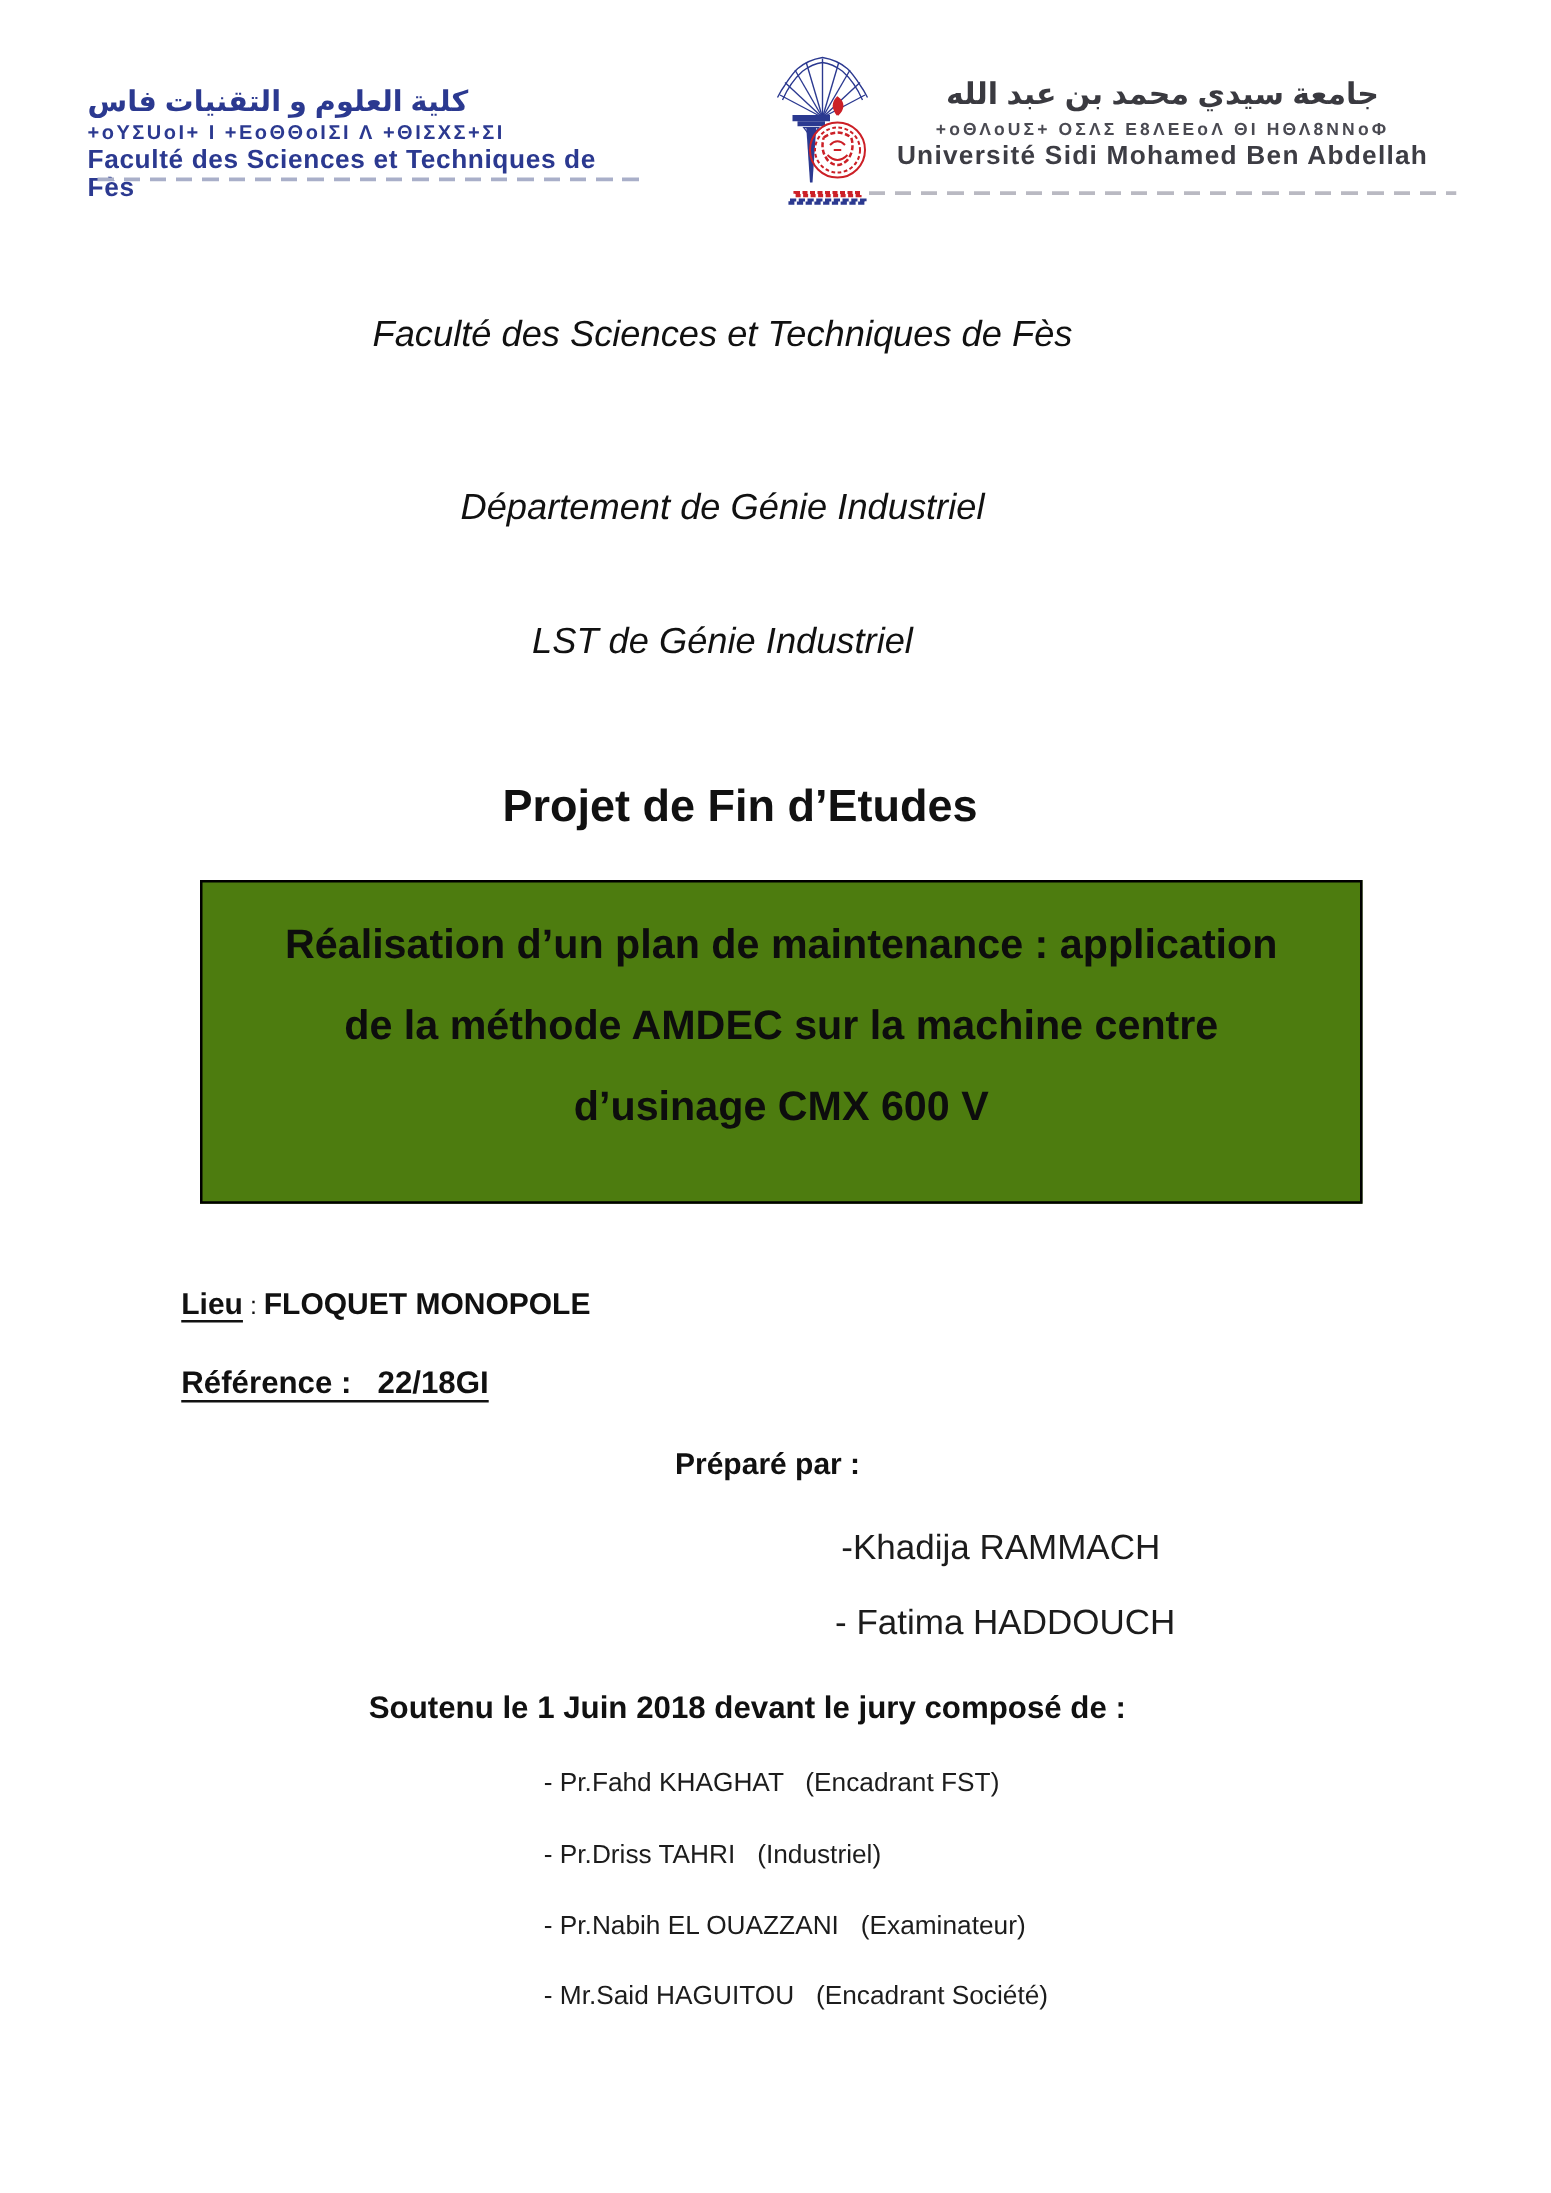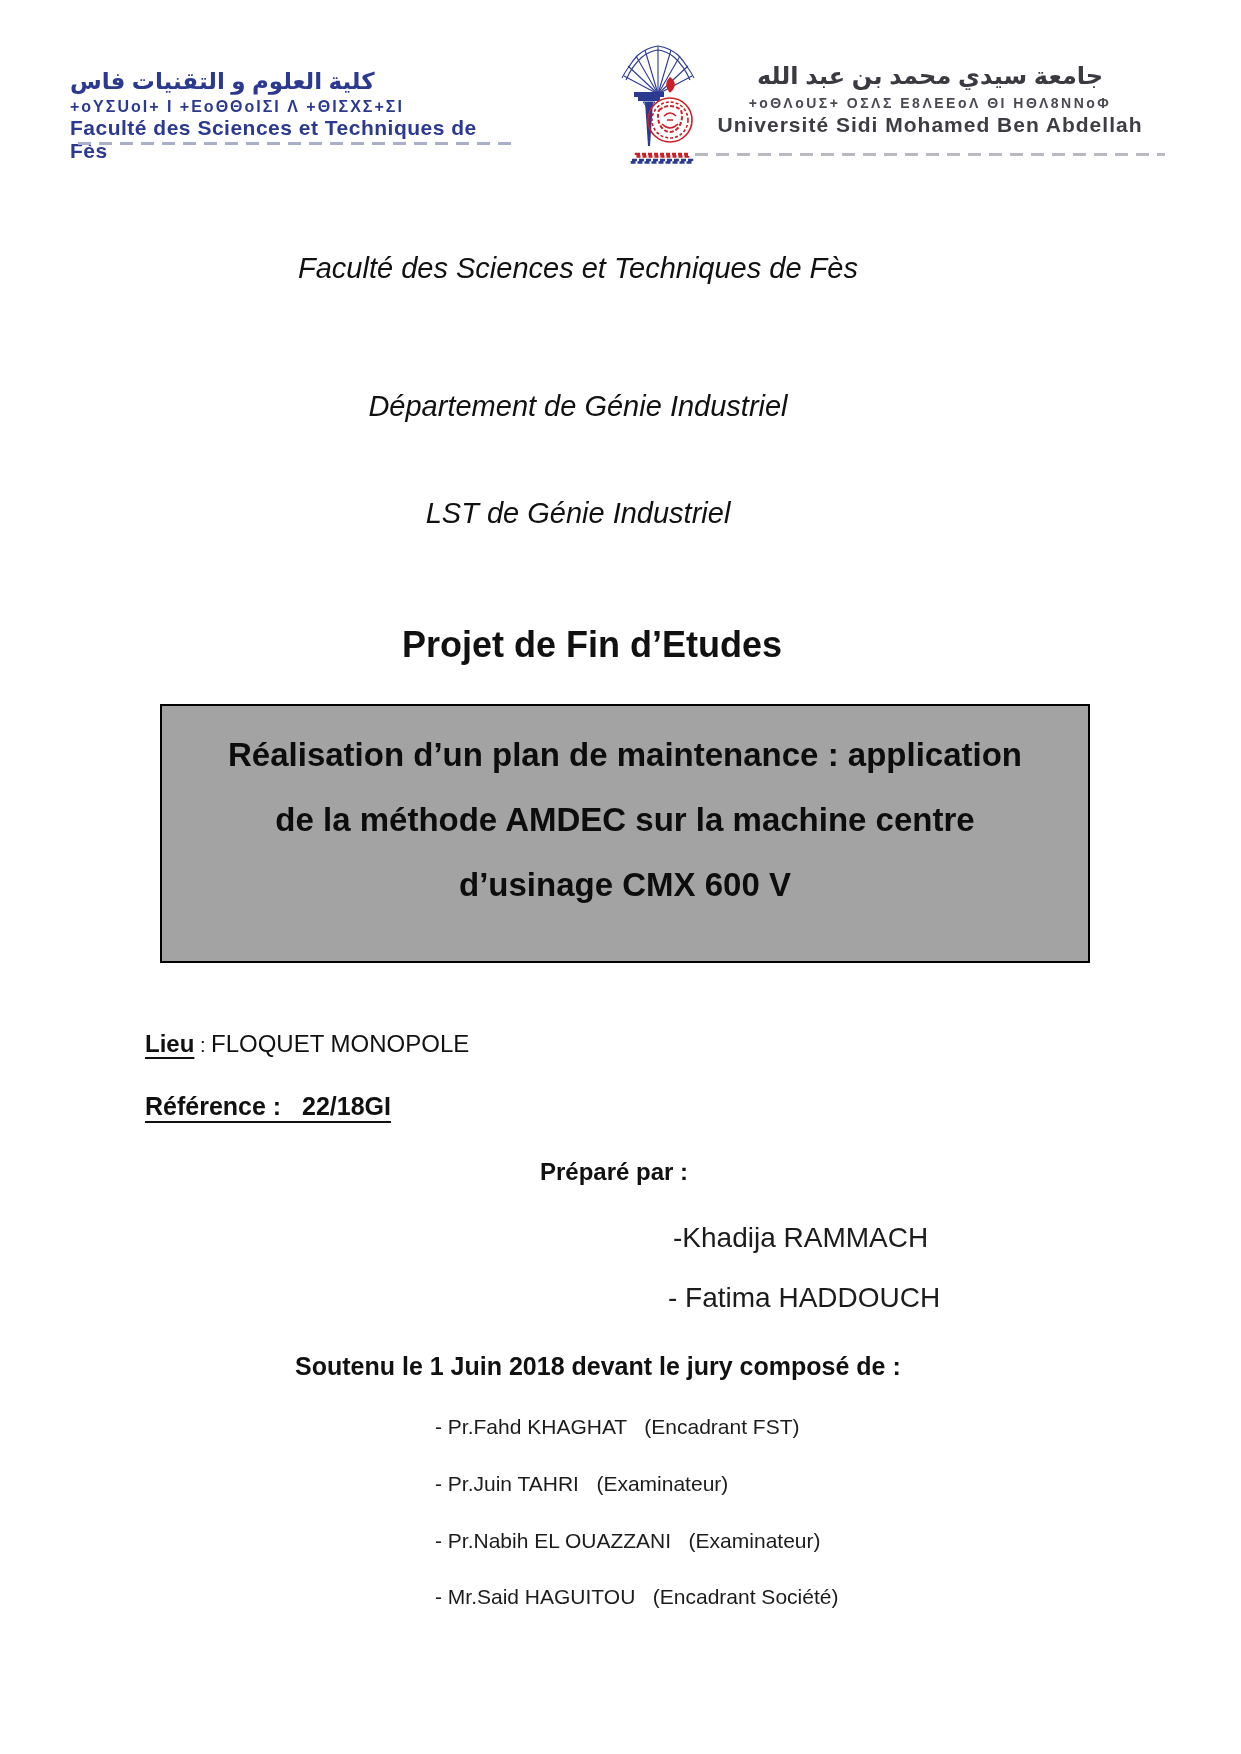--- a/index.html
+++ b/index.html
@@ -66,36 +66,36 @@
     color: #111;
   }
   .pfe-title {
     font-size: 36px;
     font-weight: bold;
     color: #111;
   }
   .title-box {
     left: 160px; top: 704px; width: 930px; height: 259px;
     border: 2px solid #000;
-    background: #a3a3a3;
+    background: #4d7c0f;
     text-align: center;
     padding-top: 16px;
   }
   .title-box .line {
     font-size: 33px;
     font-weight: bold;
     line-height: 1.97;
     color: #0d0d0d;
   }
 
   
   .lieu-line { left: 145px; top: 1030px; font-size: 24px; color: #111; }
   .lieu-line .lbl { font-weight: bold; text-decoration: underline; text-underline-offset: 5px; text-decoration-thickness: 2px; }
   .lieu-line .sep { font-size: 20px; font-weight: normal; }
-  .lieu-line .val { font-weight: normal; }
+  .lieu-line .val { font-weight: bold; }
   .ref-line {
     left: 145px; top: 1092px; font-size: 25px; font-weight: bold;
     text-decoration: underline; text-underline-offset: 6px; text-decoration-thickness: 2px;
     color: #111;
   }
   .prepared-label { left: 540px; top: 1158px; font-size: 24px; font-weight: bold; color: #111; text-align: right; }
   .author-1 { left: 673px; top: 1222px; font-size: 28px; color: #1c1c1c; }
   .author-2 { left: 668px; top: 1282px; font-size: 28px; color: #1c1c1c; }
   .defense-line { left: 295px; top: 1352px; font-size: 25px; font-weight: bold; color: #111; }
   .jury-item { left: 435px; font-size: 21px; color: #1c1c1c; }
@@ -178,17 +178,17 @@
   <div class="abs ref-line pre">Référence :   22/18GI</div>
 
   <div class="abs prepared-label">Préparé par :</div>
 
   <div class="abs author-1">-Khadija RAMMACH</div>
   <div class="abs author-2">- Fatima HADDOUCH</div>
 
   <div class="abs defense-line">Soutenu le 1 Juin 2018 devant le jury composé de :</div>
 
   <div class="abs jury-item jury-0 pre">- Pr.Fahd KHAGHAT   (Encadrant FST)</div>
-  <div class="abs jury-item jury-1 pre">- Pr.Juin TAHRI   (Examinateur)</div>
+  <div class="abs jury-item jury-1 pre">- Pr.Driss TAHRI   (Industriel)</div>
   <div class="abs jury-item jury-2 pre">- Pr.Nabih EL OUAZZANI   (Examinateur)</div>
   <div class="abs jury-item jury-3 pre">- Mr.Said HAGUITOU   (Encadrant Société)</div>
 
 </div>
 
 </body></html>

